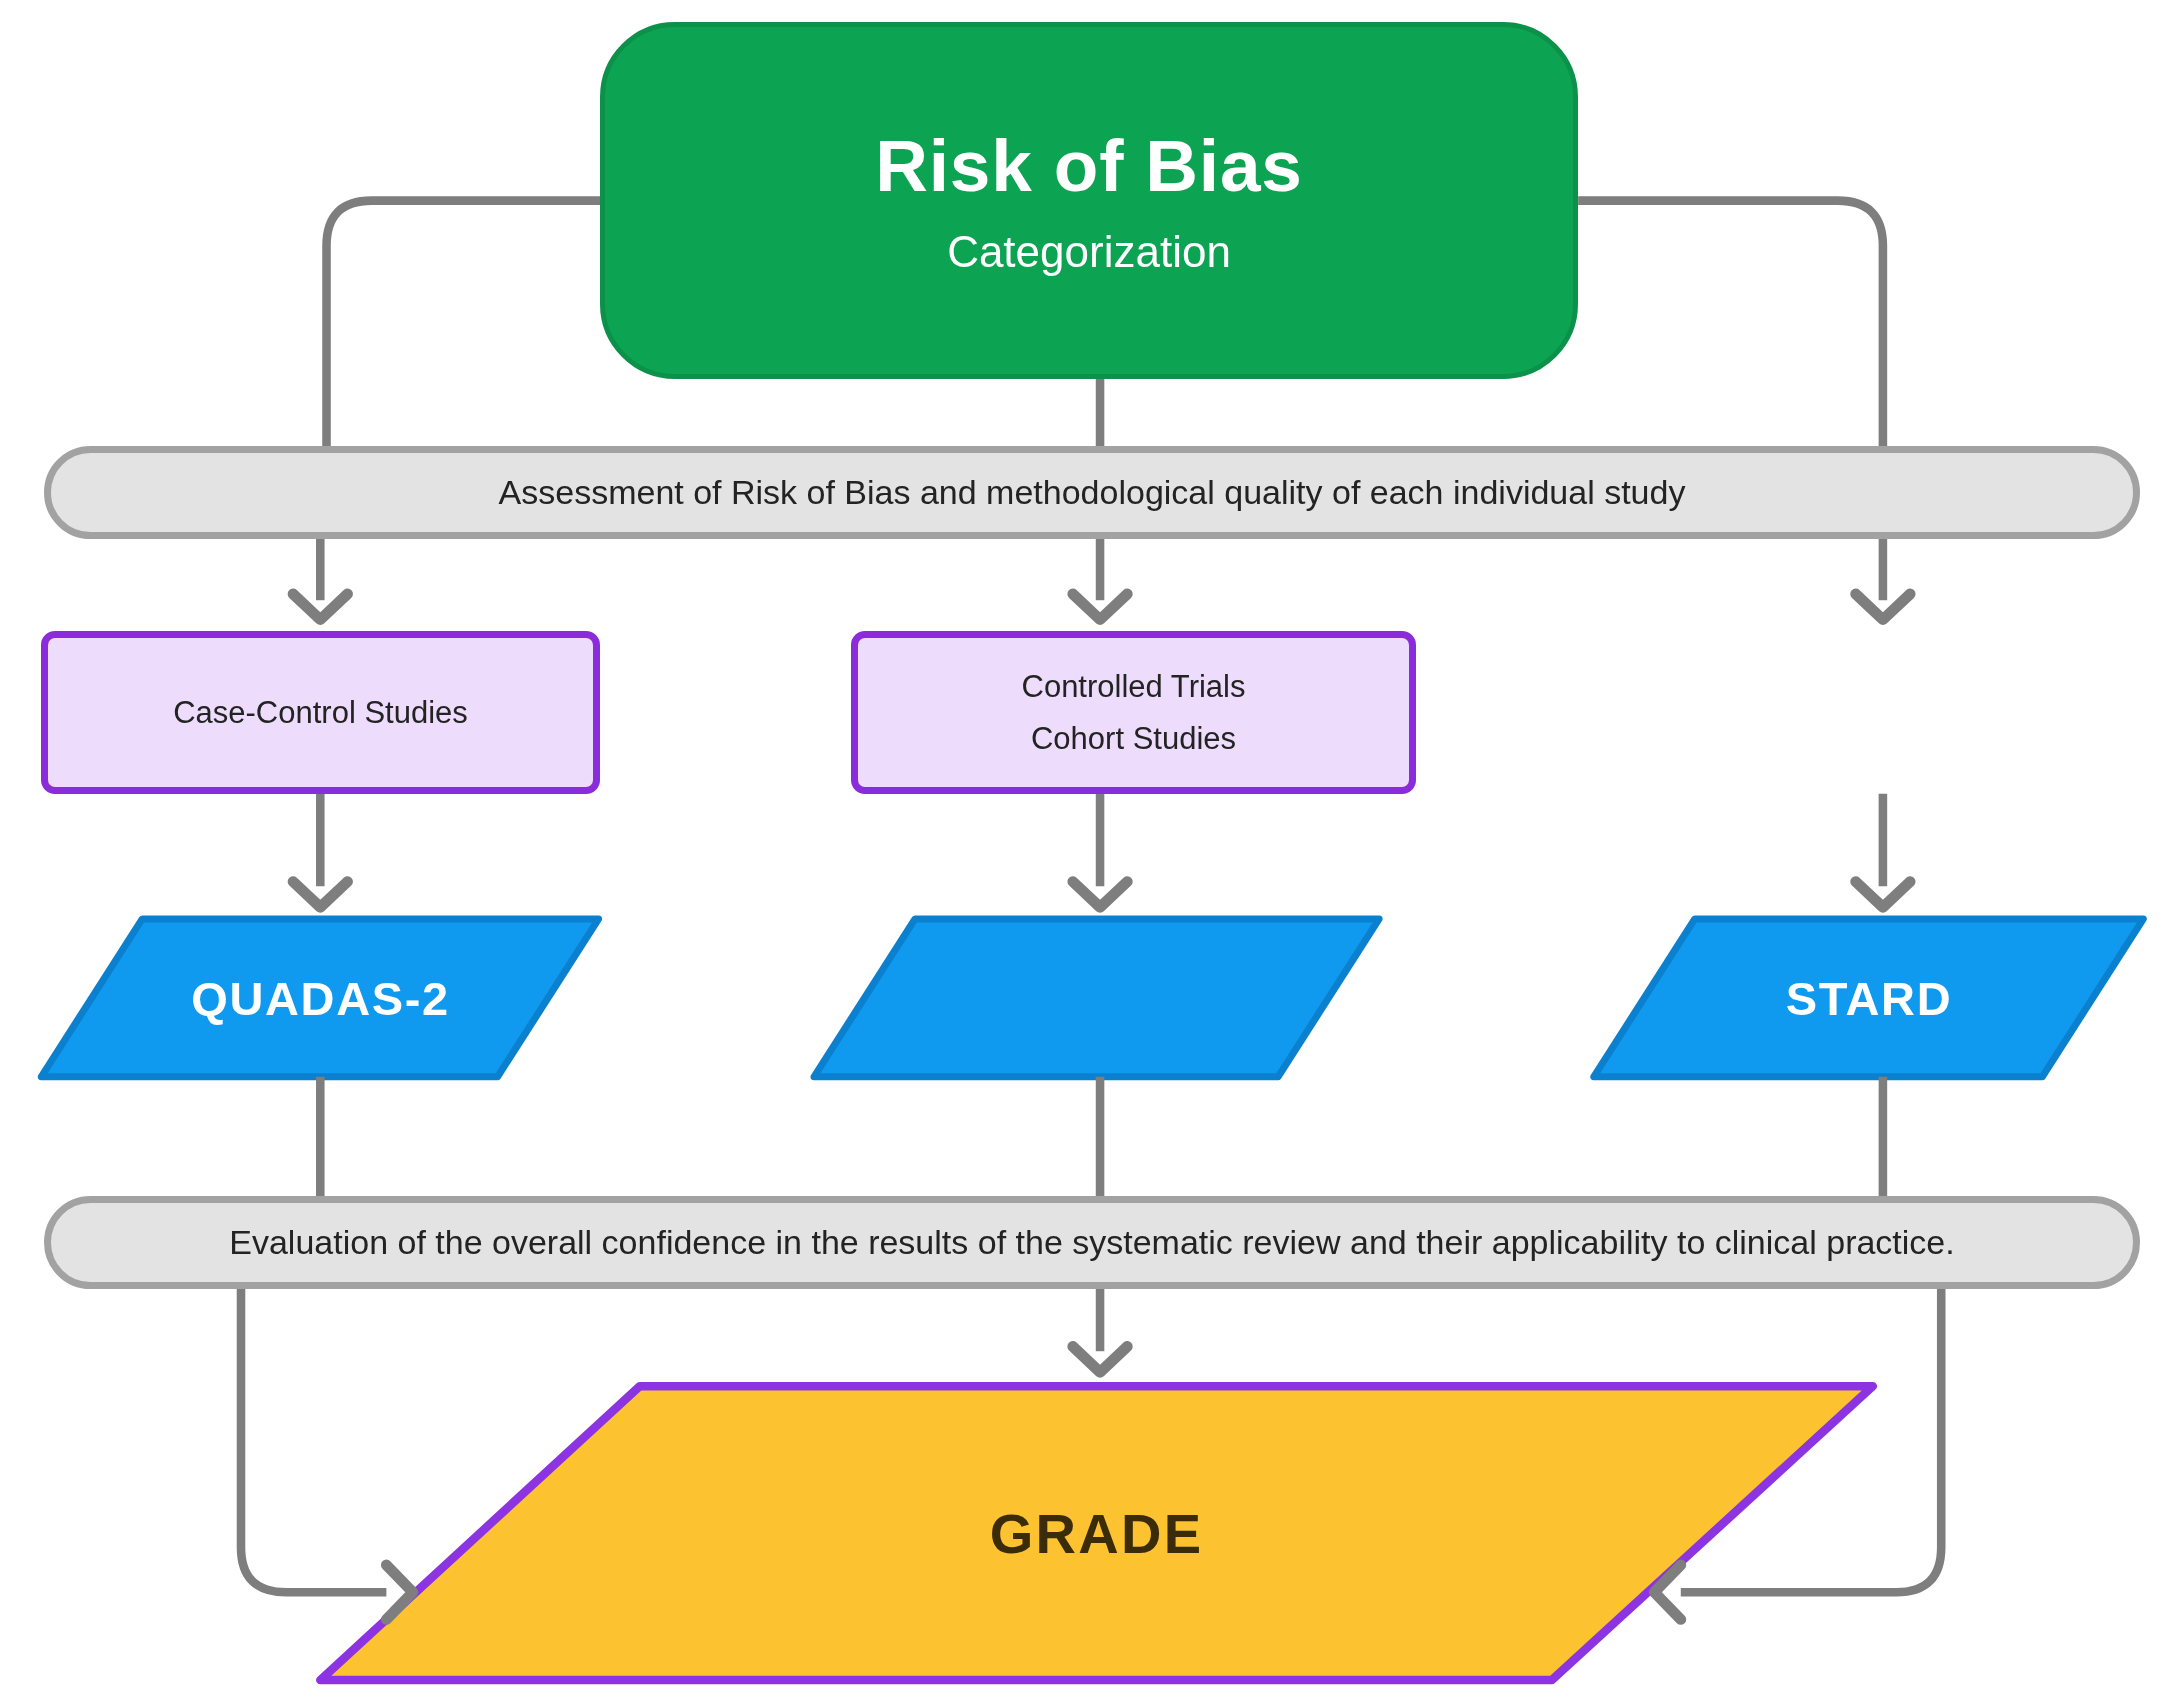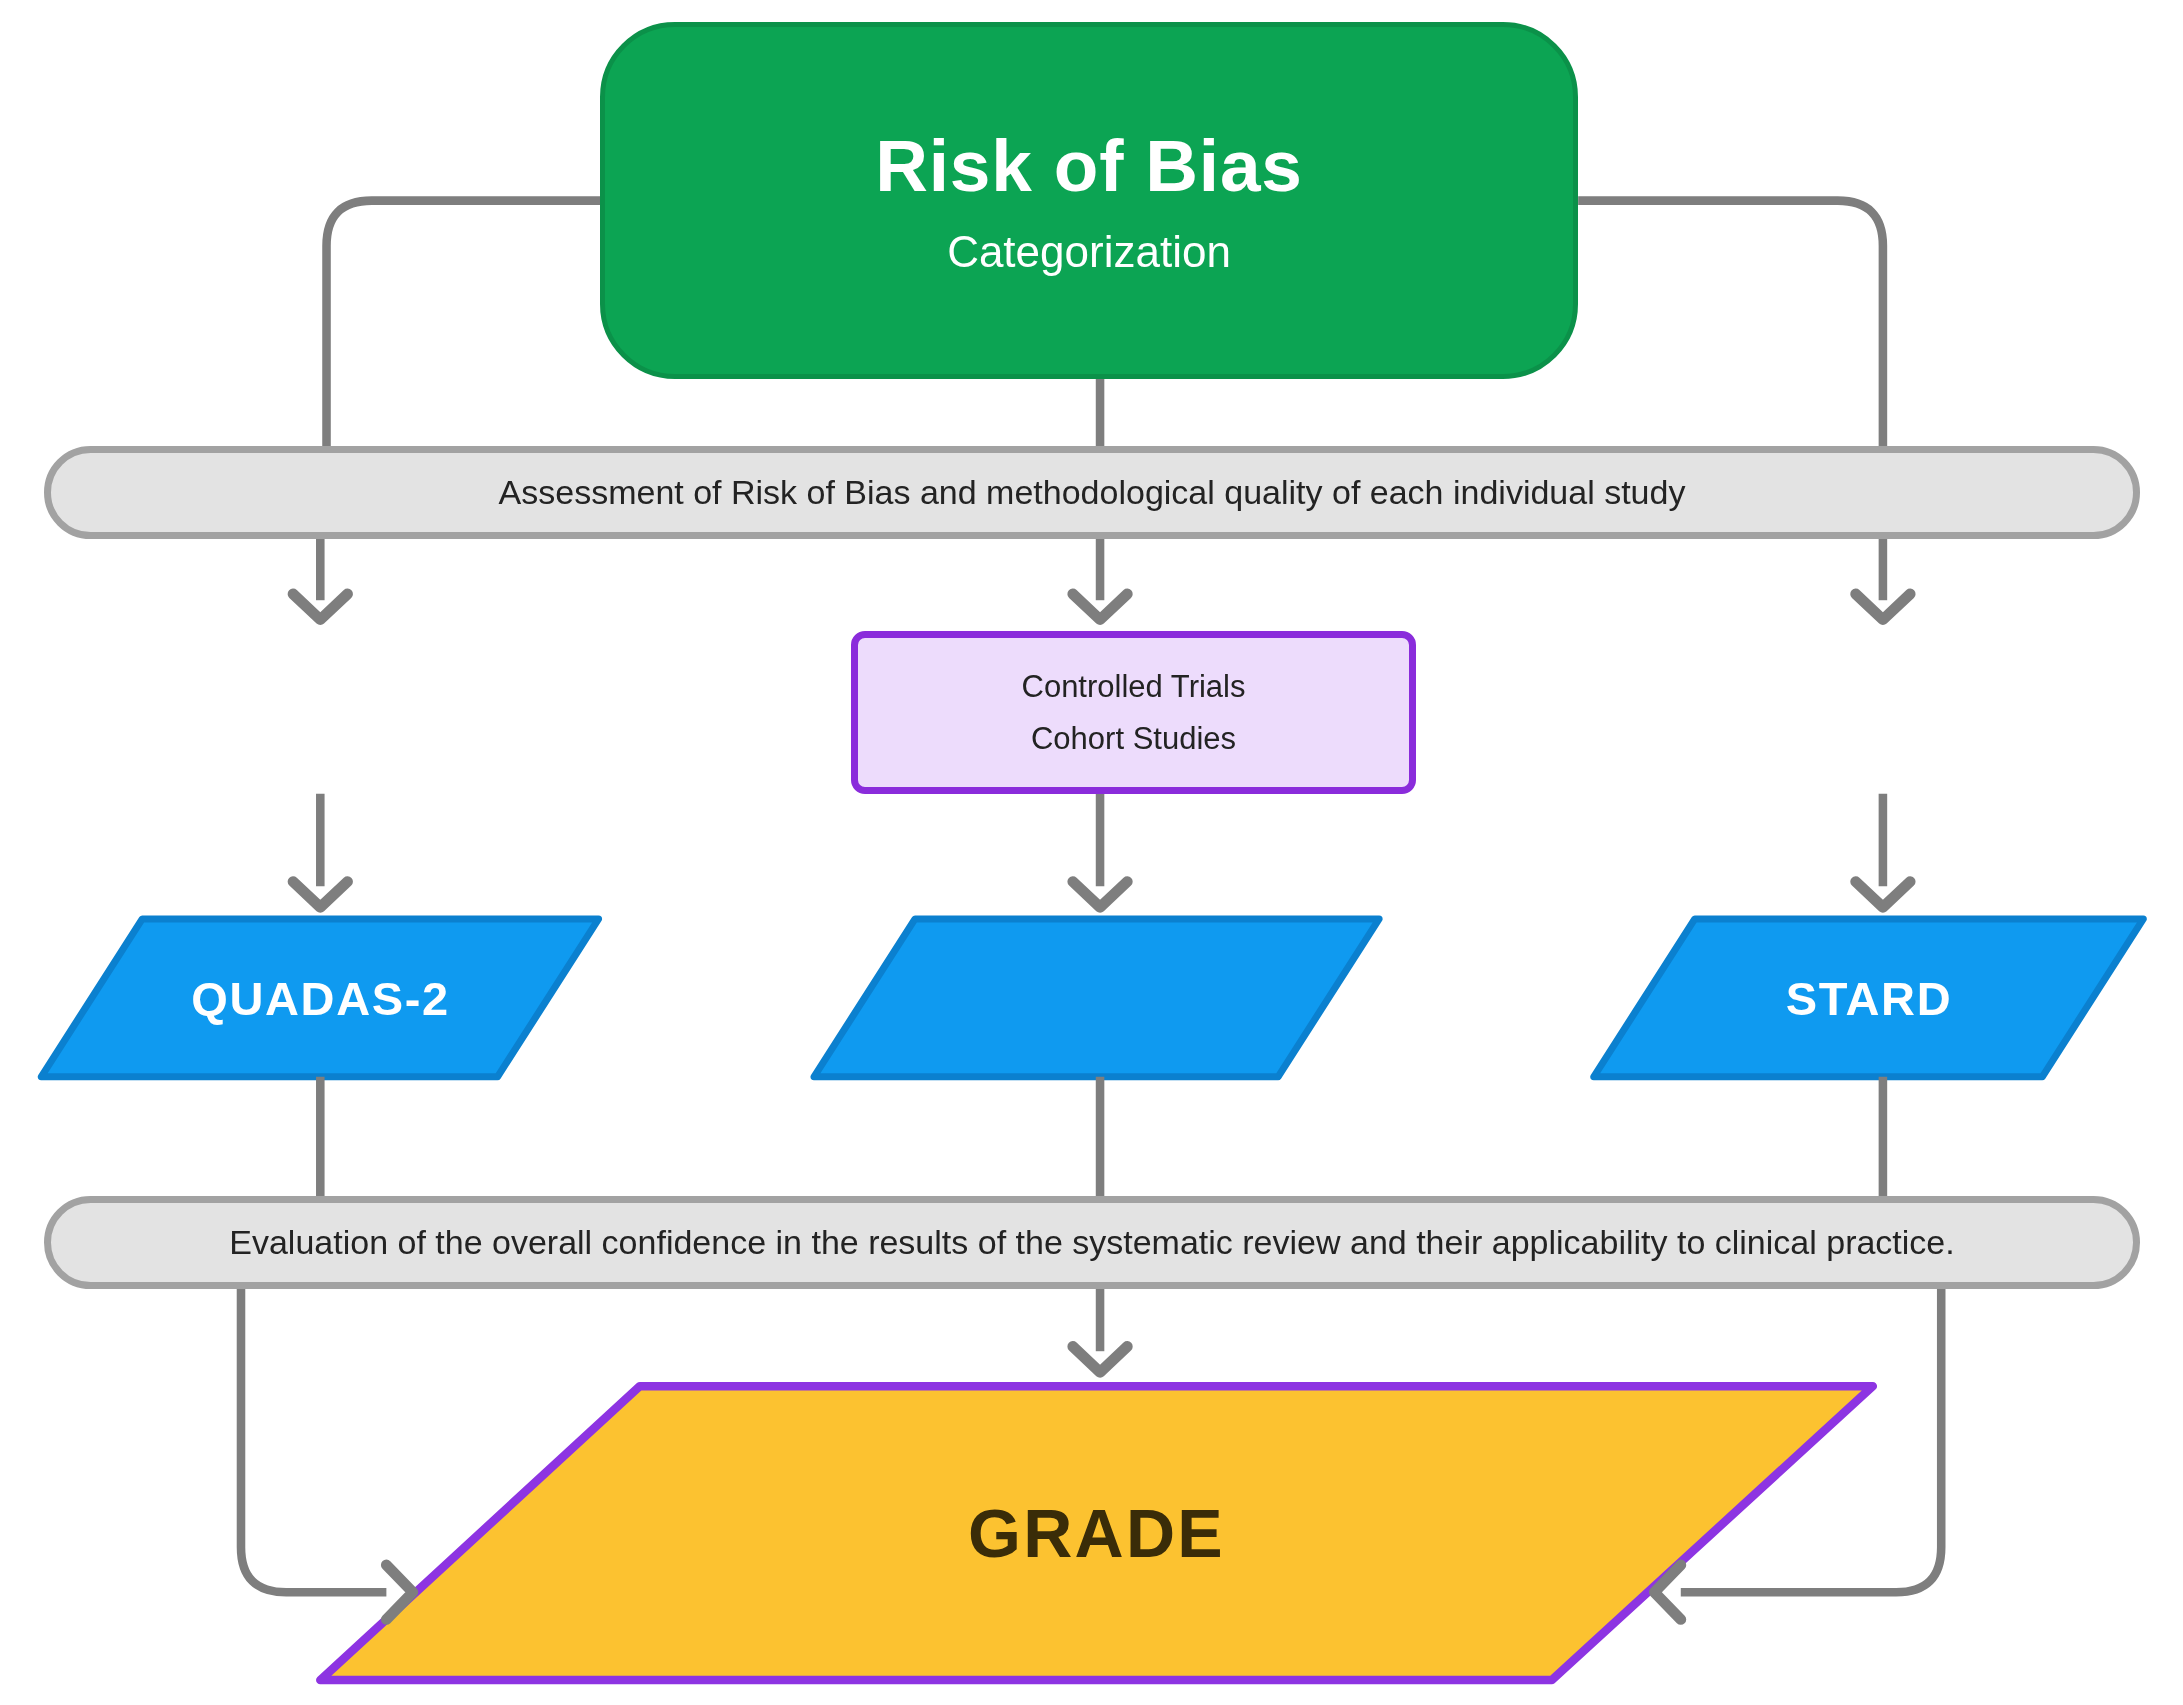--- a/index.html
+++ b/index.html
@@ -42,21 +42,21 @@
   #purple-mid{left:814px;width:565px;margin-left:37px;}
   #purple-right{left:1594px;width:550px;}
 
   .tool-label{top:919px;height:158px;color:#ffffff;
        font-size:47px;font-weight:700;letter-spacing:1.6px;}
   #tool-left{left:41px;width:559px;}
   #tool-mid{left:814px;width:565px;}
   #tool-right{left:1594px;width:550px;}
 
   #grade-label{left:320px;top:1386px;width:1553px;height:294px;
-       font-size:68px;font-weight:800;letter-spacing:2.3px;
+       font-size:56px;font-weight:800;letter-spacing:2.3px;
        color:var(--grade-text,#3a2c08);}
 </style>
 </head>
 <body>
 
 <div id="canvas">
 
   <svg id="connectors" width="2183" height="1705" viewBox="0 0 2808 2193">
 
     <polygon class="shape-blue" points="183,1182 770,1182 640,1385 53,1385"></polygon>
@@ -100,20 +100,23 @@
     <div id="green-sub">Categorization</div>
   </div>
 
   <div id="bar-assessment" class="node bar">
     <span>Assessment of Risk of Bias and methodological quality of each individual study</span>
   </div>
   <div id="bar-evaluation" class="node bar">
     <span>Evaluation of the overall confidence in the results of the systematic review and their applicability to clinical practice.</span>
   </div>
 
+  <div id="purple-left" class="node purple-box">
+    <span>Case-Control Studies</span>
+  </div>
   <div id="purple-mid" class="node purple-box">
     <span>Controlled Trials</span>
     <span>Cohort Studies</span>
   </div>
 
   <div id="tool-left" class="node tool-label">QUADAS-2</div>
   <div id="tool-right" class="node tool-label">STARD</div>
 
   <div id="grade-label" class="node">GRADE</div>
 

